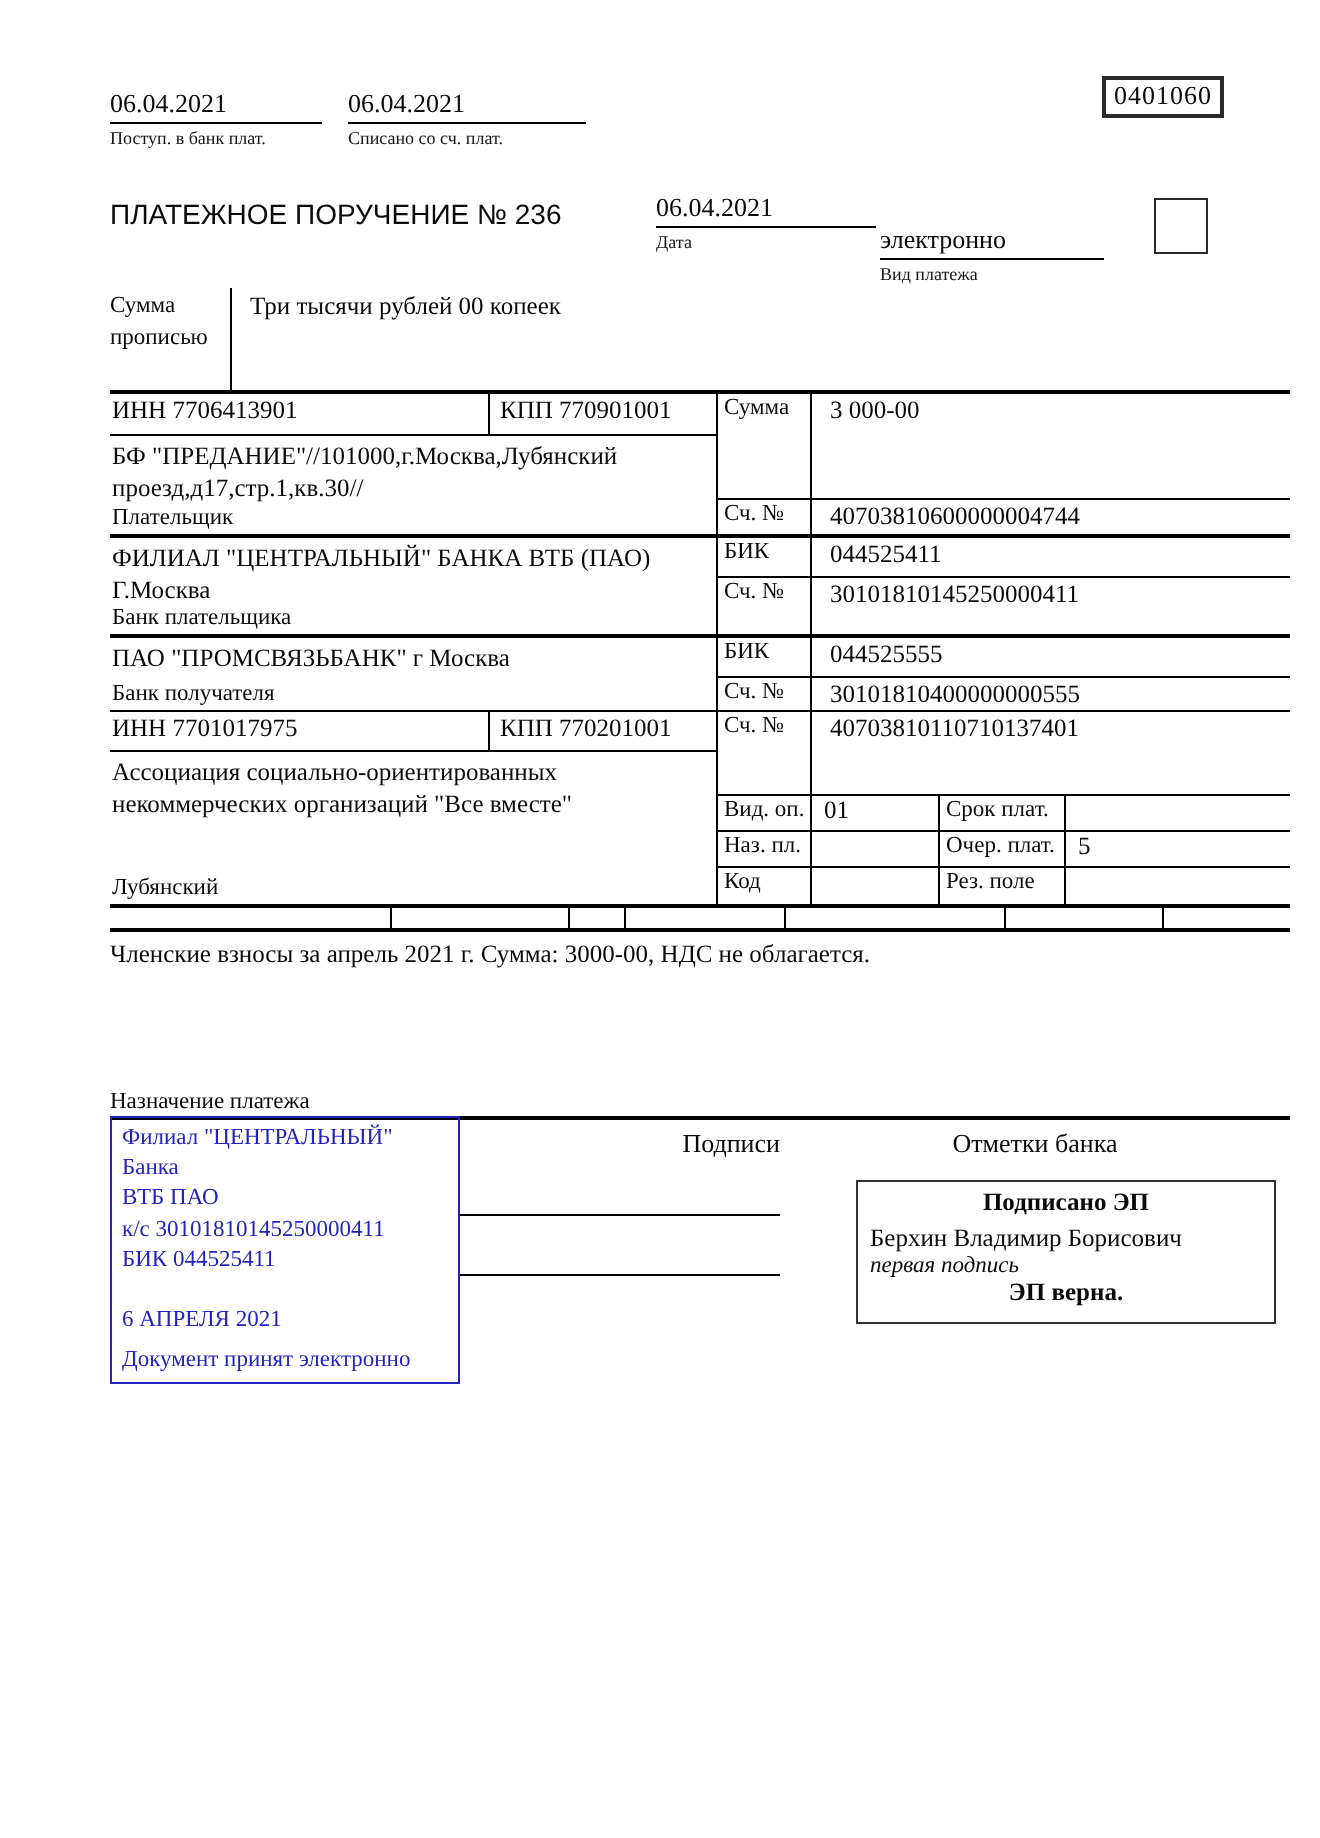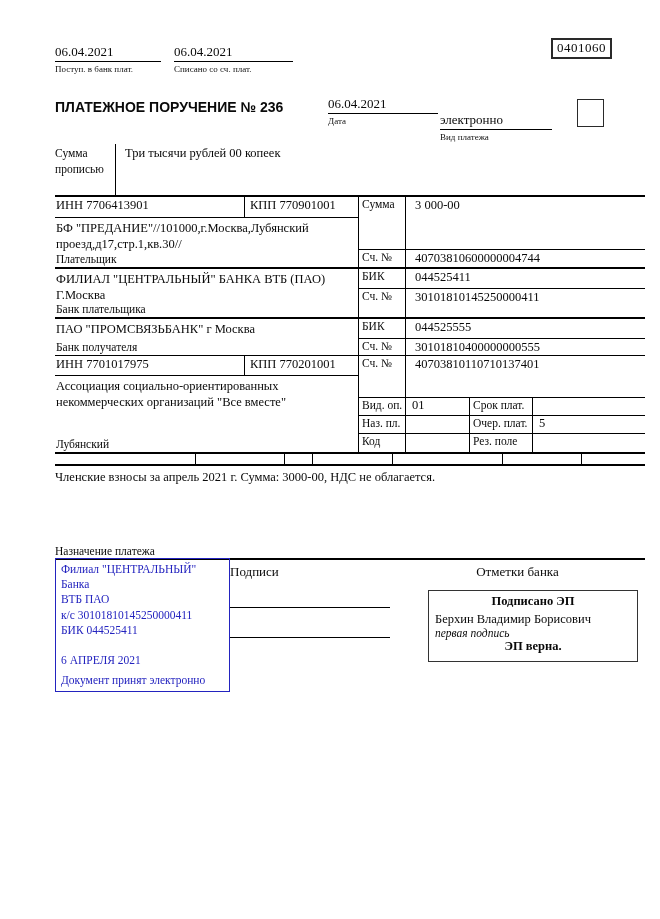--- a/index.html
+++ b/index.html
@@ -9,21 +9,21 @@
 
   
   .dates-row { margin-top:44px; display:flex; }
   .ufield { border-bottom:1px solid #000; font-size:13px; padding:0 2px 1px 0; }
   .ucap { font-size:9px; margin-top:2px; color:#111; }
   .d1 { width:106px; }
   .d2 { width:119px; margin-left:13px; }
   .form-code-box { position:absolute; top:38px; right:33px; border:2px solid #2a2a2a; font-size:13px; padding:0px 4px 1px; letter-spacing:0.5px;text-align:center; }
 
   .title-row { position:relative; margin-top:22px; height:40px; }
-  .doc-title { font-family:"Liberation Sans", sans-serif; font-weight:bold; font-size:14px; padding-top:3px; }
+  .doc-title { font-family:"Liberation Sans", sans-serif; font-weight:normal; font-size:14px; padding-top:3px; }
   .f-date { position:absolute; left:273px; top:0; width:110px; }
   .f-vid  { position:absolute; left:385px; top:16px; width:112px; }
   .checkbox { position:absolute; left:522px; top:3px; width:27px; height:28px; border:1px solid #2a2a2a; background:#fff; }
 
   
   .amount-row { margin-top:8px; display:flex; height:51px; }
   .amount-label { width:61px; border-right:1px solid #000; font-size:11.5px; line-height:1.35; padding-top:2px; }
   .amount-value { flex:1; font-size:12.5px; padding:2px 0 0 9px; }
 
   
@@ -56,21 +56,21 @@
   
   .purpose-text { margin-top:4px; font-size:12.5px; }
   .purpose-label { margin-top:60px; font-size:11.5px; margin-bottom:1px; }
 
   
   .footer { border-top:2px solid #000; display:flex; height:150px; }
   .stamp { width:175px; min-width:175px; height:134px; margin-top:-2px; border:1px solid #2323bf; color:#2323bf; font-size:11.5px; line-height:1.32; padding:3px 4px 3px 5px; display:flex; flex-direction:column; }
   .stamp-top { white-space:pre-line; }
   .stamp-accept { margin-top:auto; }
   .sigcol { width:160px; min-width:160px; position:relative; }
-  .sig-head { text-align:left; font-size:13px; margin-top:4px; }
+  .sig-head { text-align:right; font-size:13px; margin-top:4px; }
   .sigline { position:absolute; left:0; right:0; border-bottom:1px solid #000; }
   .sl1 { top:47px; } .sl2 { top:77px; }
   .markscol { flex:1; }
   .marks-head { text-align:center; font-size:13px; margin-top:4px; }
   .ep-box { margin:10px 7px 0 38px; border:1px solid #333; padding:3px 6px 7px; }
   .ep-title { text-align:center; font-weight:bold; font-size:12.5px; }
   .ep-name { font-size:12.5px; margin-top:3px; }
   .ep-type { font-size:11.5px; font-style:italic; }
   .ep-ok { text-align:center; font-weight:bold; font-size:12.5px; }
 </style>

